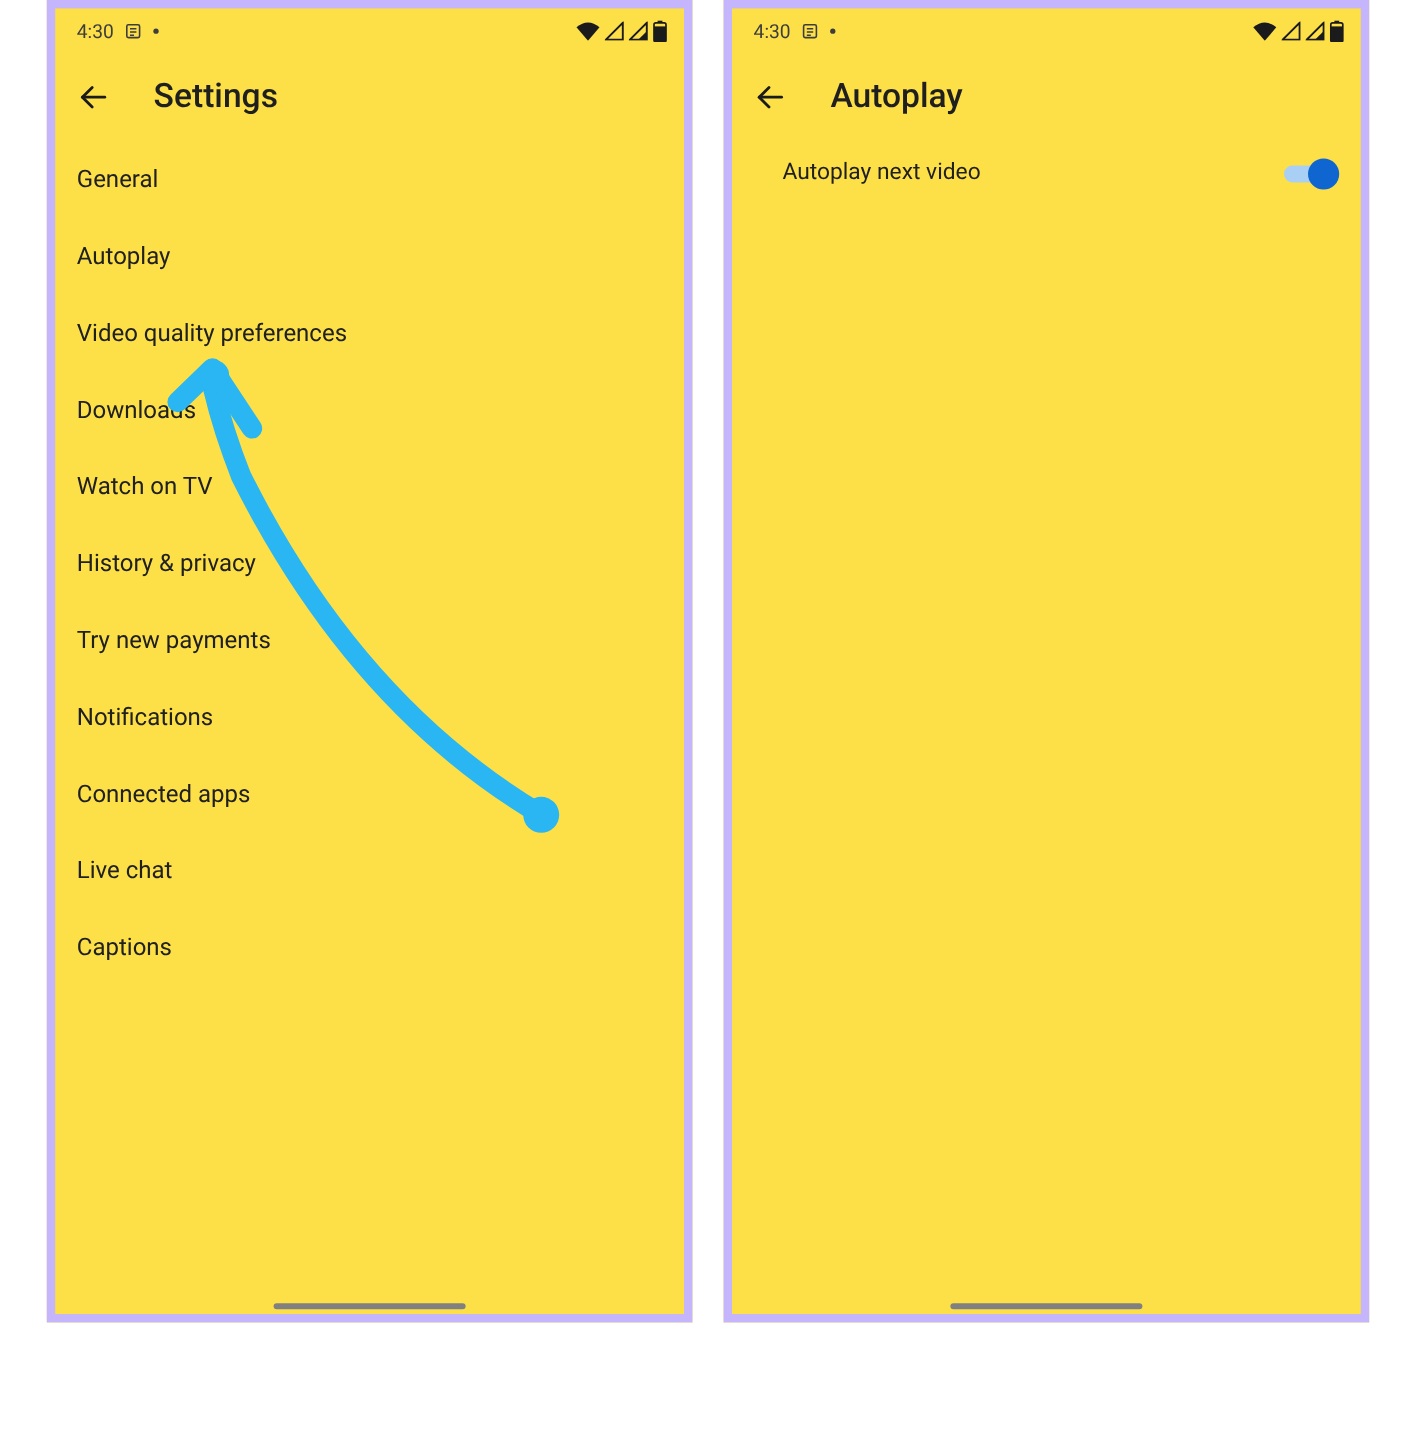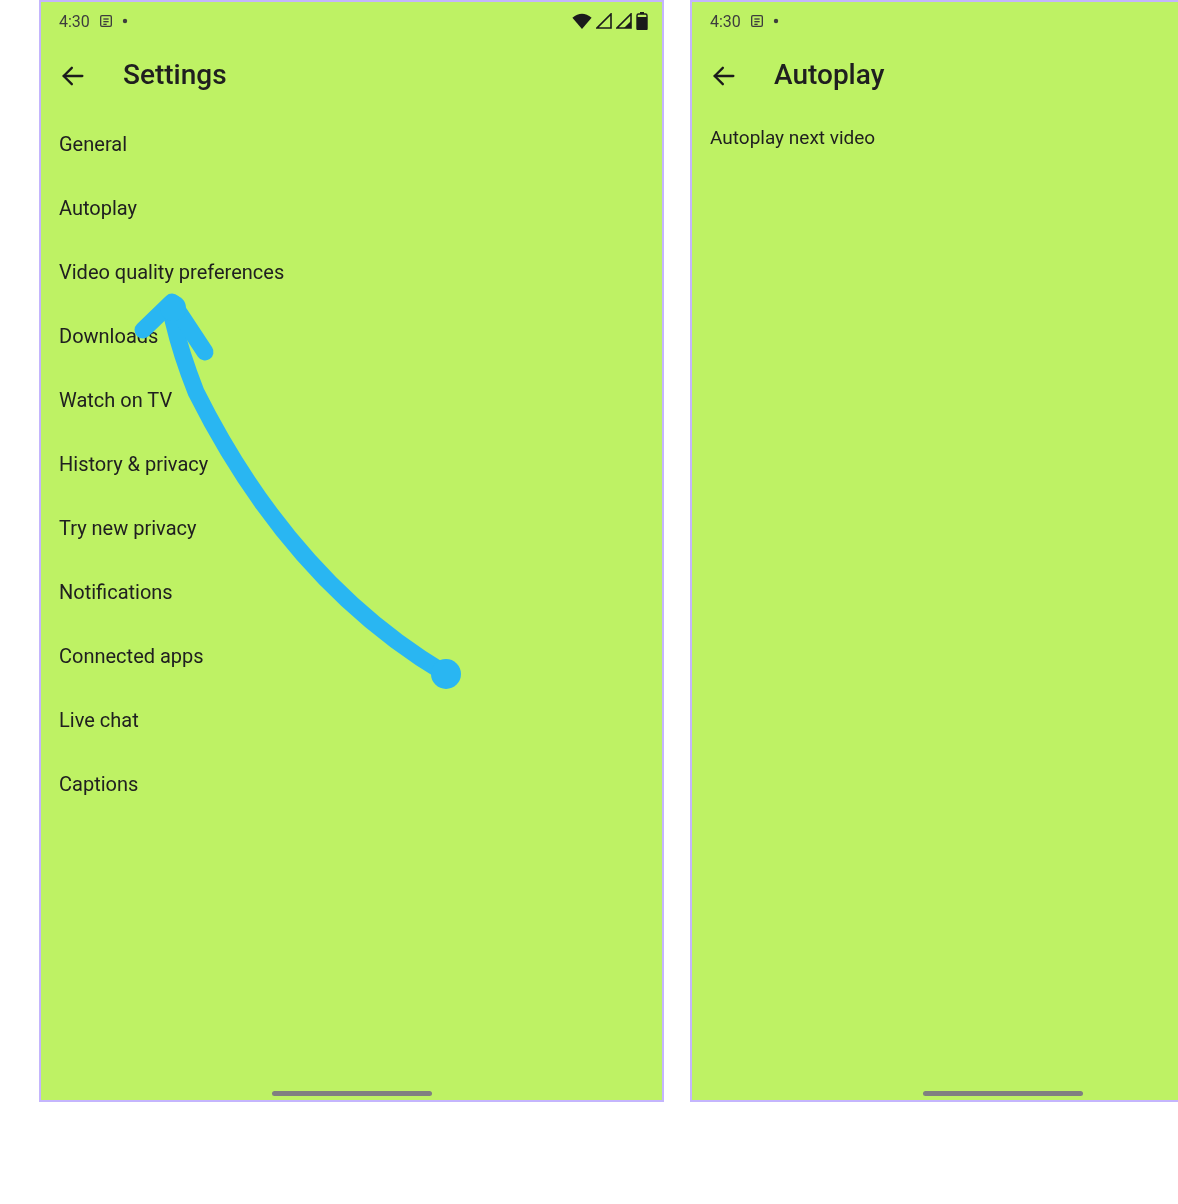--- a/index.html
+++ b/index.html
@@ -6,24 +6,24 @@
   body {
     font-family: Roboto, "Segoe UI", Arial, sans-serif;
     background: #fff;
     width: 1178px;
     height: 1204px;
     display: flex;
     gap: 26px;
     padding: 0;
   }
   .phone {
-    width: 625px;
+    width: 538px;
     height: 1102px;
-    border: 2px solid #c4b5fd;
-    background: #bef264;
+    border: 7px solid #c4b5fd;
+    background: #fde047;
     position: relative;
     overflow: hidden;
     flex-shrink: 0;
   }
   .phone.left { margin-left: 39px; }
 
   
   .status-bar {
     display: flex;
     align-items: center;
@@ -55,21 +55,21 @@
   }
 
   
   .detail-row {
     display: flex;
     align-items: center;
     justify-content: space-between;
     padding: 14px 18px;
     gap: 18px;
   }
-  .detail-text { flex: 1; }
+  .detail-text { flex: 1; margin-left: 24px; }
   .detail-title { font-size: 19px; color: #1f1f1f; margin-bottom: 4px; }
   .detail-sub   { font-size: 16px; color: #7a7a7a; line-height: 1.35; }
 
   .switch {
     position: relative;
     width: 46px;
     height: 26px;
     flex-shrink: 0;
   }
   .switch .track {
@@ -163,21 +163,21 @@
     <span class="app-title">Settings</span>
   </div>
 
   <div class="settings-list">
     <div class="settings-item"><span>General</span></div>
     <div class="settings-item"><span>Autoplay</span></div>
     <div class="settings-item"><span>Video quality preferences</span></div>
     <div class="settings-item"><span>Downloads</span></div>
     <div class="settings-item"><span>Watch on TV</span></div>
     <div class="settings-item"><span>History &amp; privacy</span></div>
-    <div class="settings-item"><span>Try new privacy</span></div>
+    <div class="settings-item"><span>Try new payments</span></div>
     <div class="settings-item"><span>Notifications</span></div>
     <div class="settings-item"><span>Connected apps</span></div>
     <div class="settings-item"><span>Live chat</span></div>
     <div class="settings-item"><span>Captions</span></div>
   </div>
 
   <div class="gesture-bar"></div>
 
   <svg class="overlay-arrow" width="538" height="1102">
     <path d="M 118 318

